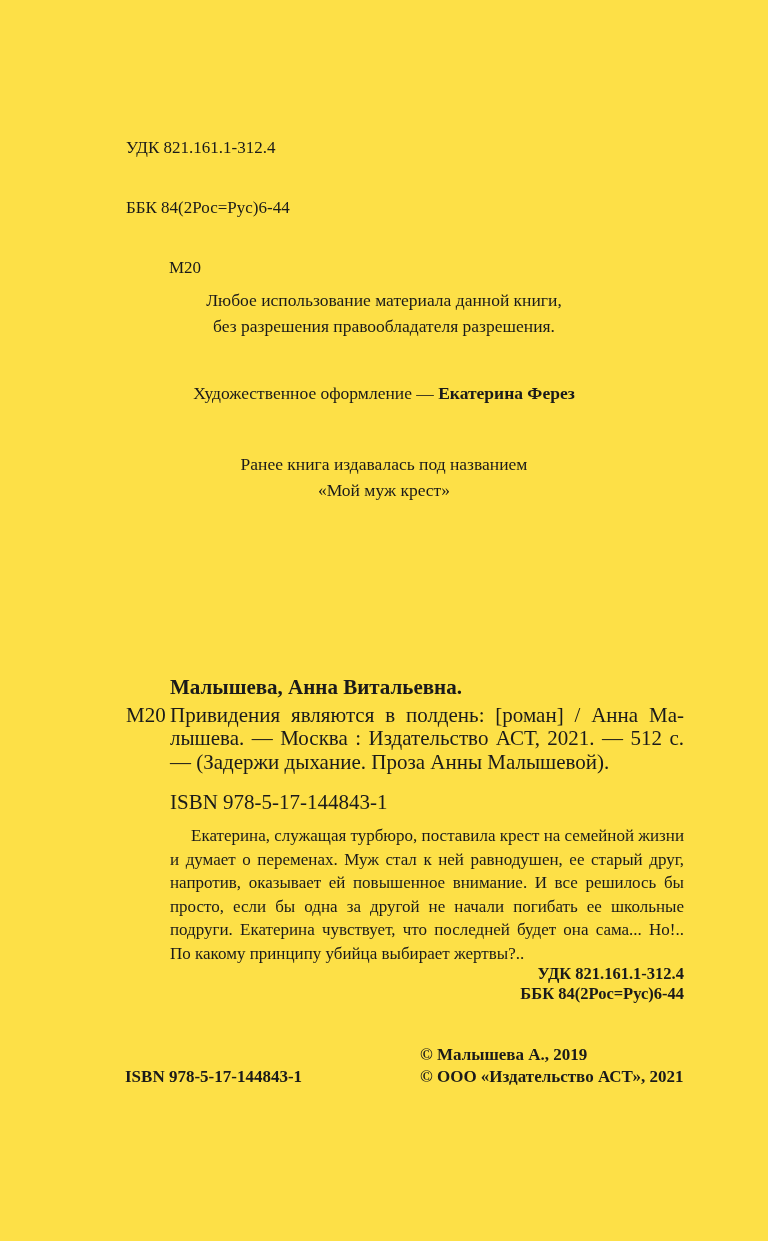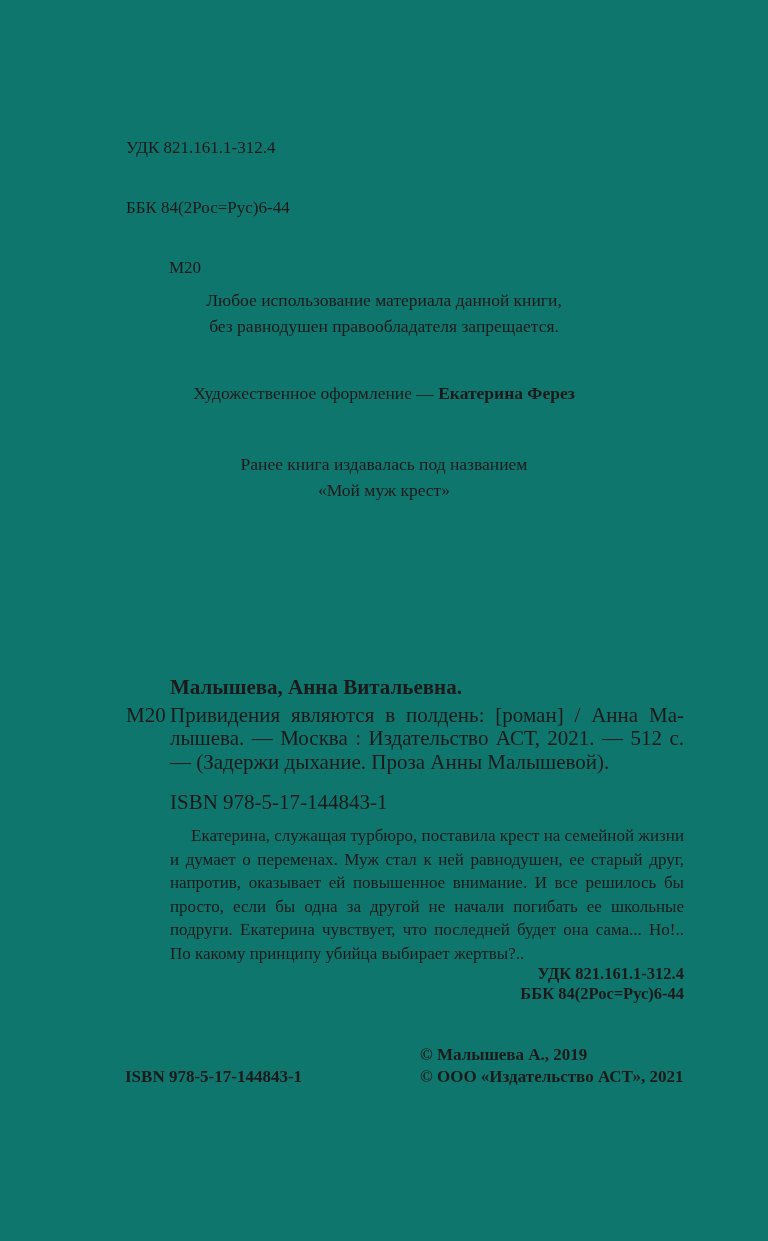--- a/index.html
+++ b/index.html
@@ -11,21 +11,21 @@
   body {
     font-family: "Liberation Serif", "DejaVu Serif", serif;
     color: #1a1a1a;
     -webkit-font-smoothing: antialiased;
   }
   .page {
     position: relative;
     width: 768px;
     height: 1241px;
     margin: 0 auto;
-    background: #0f766e;
+    background: #fde047;
     overflow: hidden;
   }
 
   
   .classification {
     position: absolute;
     left: 126px;
     top: 98px;
     font-size: 17px;
     line-height: 20px;
@@ -172,21 +172,21 @@
 <div class="page">
 
   <div class="classification">
     <span class="cls-line">УДК 821.161.1-312.4</span>
     <span class="cls-line">ББК 84(2Рос=Рус)6-44</span>
     <span class="cls-indent">М20</span>
   </div>
 
   <div class="notice">
     <span class="notice-line">Любое использование материала данной книги,</span>
-    <span class="notice-line">без равнодушен правообладателя запрещается.</span>
+    <span class="notice-line">без разрешения правообладателя разрешения.</span>
   </div>
 
   <div class="design-credit">
     <span>Художественное оформление — </span><span class="designer-name">Екатерина Ферез</span>
   </div>
 
   <div class="former-title">
     <span class="ft-line">Ранее книга издавалась под названием</span>
     <span class="ft-line">«Мой муж крест»</span>
   </div>

